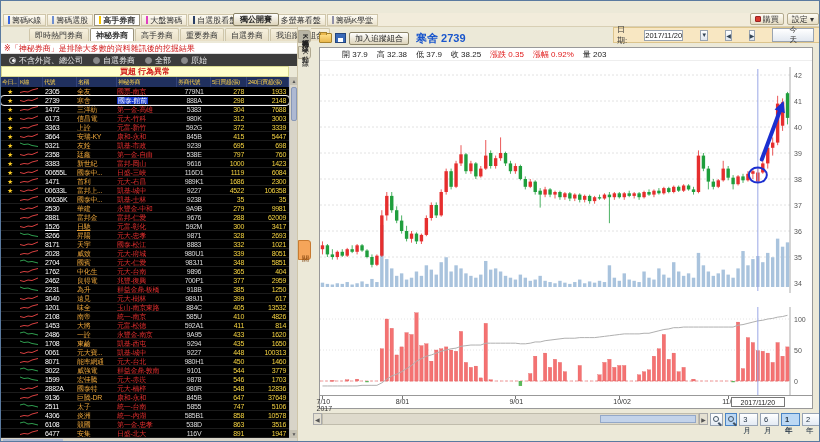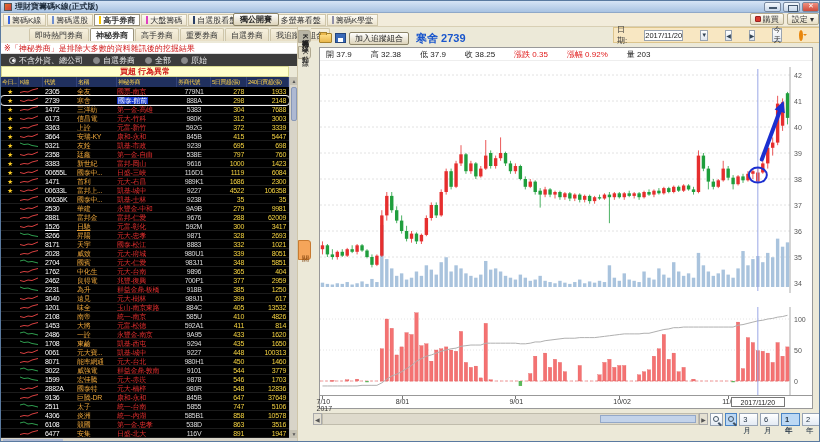--- a/index.html
+++ b/index.html
@@ -26,21 +26,21 @@
   .tbtn{display:flex;align-items:center;height:12px;padding:0 4px;border:1px solid #b3aa8e;border-radius:2px;background:linear-gradient(#fffdf6,#e6ddc4);font-size:8px;color:#333;}
   .bagicon{width:6px;height:6px;background:#d8382c;border-radius:1px;margin-right:2px;border:1px solid #922;}
   
   #sub-tabs{position:absolute;left:28px;top:27px;display:flex;height:14px;}
   .stab{display:flex;align-items:center;height:13px;padding:0 5px;border:1px solid #cfc6aa;border-bottom:none;background:linear-gradient(#f6f0de,#e8dfc6);font-size:8px;color:#333;margin-right:1px;border-radius:2px 2px 0 0;}
   .stab.active{background:#fff;font-weight:bold;border-color:#9a927c;}
   
   .datebar{position:absolute;left:612px;top:26px;width:208px;height:16px;background:#f8e7c2;border:1px solid #dcc48c;display:flex;align-items:center;padding:0 3px;gap:17px;font-size:8px;color:#333;}
   .dateval{width:56px;height:11px;background:#fff;border:1px solid #9aa4b0;font-size:7.5px;display:flex;align-items:center;justify-content:center;color:#222;}
   .mini{width:11px;height:11px;border:1px solid #9aa4b0;background:linear-gradient(#fff,#dfe6ee);font-size:6px;display:flex;align-items:center;justify-content:center;color:#345;}
-  .todaybtn{height:14px;border:1px solid #9aa4b0;background:linear-gradient(#fff,#e2e8f0);font-size:7.5px;padding:0 0;display:flex;align-items:center;}
+  .todaybtn{height:14px;border:1px solid #9aa4b0;background:linear-gradient(#fff,#e2e8f0);font-size:7.5px;padding:0 16px;display:flex;align-items:center;}
   .refresh{width:11px;height:11px;border-radius:50%;border:2px solid #e8860c;background:#fff7e0;position:relative;}
   .refresh:after{content:"";position:absolute;left:2px;top:2px;border:2px solid transparent;border-top:2px solid #e8860c;}
   
   .note{position:absolute;left:0;top:42px;width:296px;height:11px;background:#fff;border-bottom:1px solid #ddd;font-size:8px;color:#d01818;padding:0 3px;line-height:11px;white-space:nowrap;overflow:hidden;}
   .filterrow{position:absolute;left:0;top:53px;width:296px;height:12px;background:#3c3c3c;display:flex;align-items:center;gap:10px;padding:0 8px;}
   .fopt{display:flex;align-items:center;gap:3px;font-size:8px;color:#e8e8e8;}
   .radio{width:7px;height:7px;border-radius:50%;border:1px solid #cfcfcf;background:#3c3c3c;position:relative;}
   .radio.sel:after{content:"";position:absolute;left:1.5px;top:1.5px;width:3px;height:3px;border-radius:50%;background:#fff;}
   .radio.un{background:#8a8a8a;border-color:#8a8a8a;}
   .banner{position:absolute;left:0;top:65px;width:288px;height:11px;background:#ffffcc;border:1px solid #d8d890;font-size:8px;font-weight:bold;color:#d01818;text-align:center;line-height:10px;}
@@ -76,21 +76,21 @@
   
   .charttools{position:absolute;left:318px;top:29px;height:16px;display:flex;align-items:center;gap:3px;}
   .folder{width:13px;height:10px;background:linear-gradient(#ffe08a,#eab84e);border:1px solid #a8832c;border-radius:1px;position:relative;}
   .folder:before{content:"";position:absolute;left:0;top:-2px;width:5px;height:2px;background:#eab84e;border:1px solid #a8832c;border-bottom:none;}
   .floppy{width:11px;height:10px;background:#3a6ab8;border:1px solid #24457c;position:relative;}
   .floppy:after{content:"";position:absolute;left:2px;top:4px;width:5px;height:4px;background:#fff;}
   .addbtn{height:13px;border:1px solid #8c8468;border-radius:2px;background:linear-gradient(#fff,#ddd4ba);font-size:8px;padding:0 5px;color:#222;}
   .cname{font-size:11px;font-weight:bold;color:#1a56cc;margin-left:4px;}
   
   .card{position:absolute;left:318px;top:46px;width:494px;height:362px;background:#fff;border:1px solid #999;}
-  .infobar{position:absolute;left:0;top:0;width:492px;height:13px;border-bottom:1px solid #eee;display:flex;gap:19px;align-items:center;padding-left:6px;font-size:8px;}
+  .infobar{position:absolute;left:0;top:0;width:492px;height:13px;border-bottom:1px solid #eee;display:flex;gap:9px;align-items:center;padding-left:22px;font-size:8px;}
   .infobar .k{color:#222;}
   .infobar .r{color:#e01818;}
   #main-svg{position:absolute;left:0;top:13px;}
   .lowerhead{position:absolute;left:0;top:245px;width:492px;height:14px;font-size:7px;}
   .bname{position:absolute;left:6px;top:2px;font-size:9px;font-weight:bold;color:#1a56cc;}
   .lg1{position:absolute;left:232px;top:3px;color:#444;display:flex;align-items:center;gap:3px;}
   .lgline{width:12px;height:0;border-top:1.5px solid #999;}
   .lg2{position:absolute;left:368px;top:3px;color:#444;display:flex;align-items:center;gap:3px;}
   .lgbar{width:3px;height:8px;background:linear-gradient(#c22 0 60%,#2a2 60% 100%);}
   .lg3{position:absolute;left:374px;top:11px;color:#444;}
@@ -109,29 +109,20 @@
   .lens{position:absolute;left:2px;top:2px;width:6px;height:6px;border:1.5px solid #456;border-radius:50%;}
   .lens:after{content:"";position:absolute;left:5px;top:5px;width:4px;height:1.5px;background:#456;transform:rotate(45deg);transform-origin:0 0;}
   .rbtn{height:13px;border:1px solid #98a4b4;background:linear-gradient(#fff,#e4ebf4);font-size:7.5px;padding:0 3px;margin-left:2px;color:#234;line-height:11px;}
   .rbtn.on{background:#bcd8f4;border-color:#4a84c4;font-weight:bold;}
 </style>
 </head>
 <body>
 
 <div id="win">
 
-  <div class="titlebar">
-    <span class="appicon"></span>
-    <span class="title">理財寶籌碼K線(正式版)</span>
-    <span class="winbtns">
-      <span class="wb min"></span>
-      <span class="wb max"></span>
-      <span class="wb close"></span>
-    </span>
-  </div>
 
   <div class="menurow">
     <div id="main-tabs">
         <div class="mtab">
           <span class="mark" style="background: rgb(58, 102, 224);"></span>
           <span>籌碼K線</span>
         </div>
         <div class="mtab">
           <span class="mark" style="background: rgb(111, 143, 208);"></span>
           <span>籌碼選股</span>

